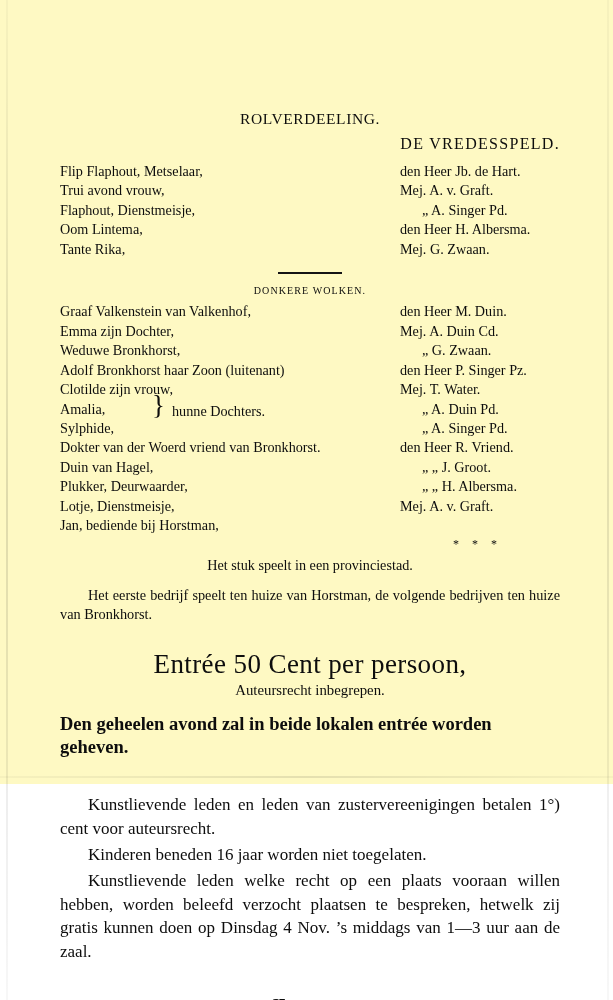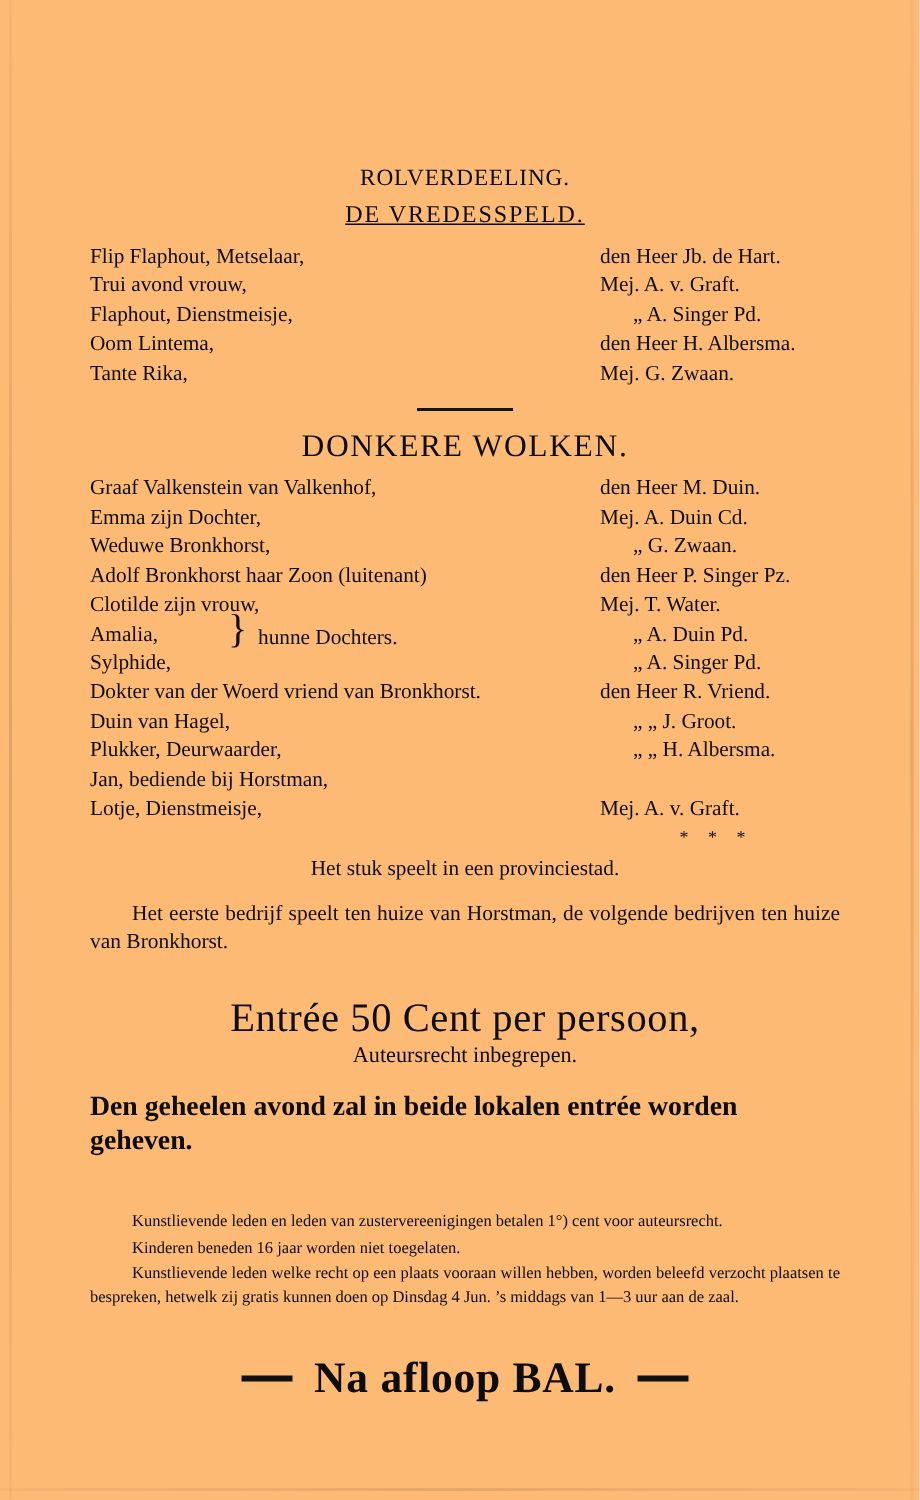--- a/index.html
+++ b/index.html
@@ -12,22 +12,22 @@
     height: 1000px;
     font-family: "Liberation Serif", serif;
     color: #0d0d0d;
     position: relative;
     overflow: hidden;
   }
   .page {
     position: absolute;
     left: 0; top: 0;
     width: 613px;
-    height: 1000px;
-    background: #fdba74;
+    height: 784px;
+    background: #fef9c3;
   }
   
   .scan-edge-left {
     position: absolute;
     left: 6px; top: 0;
     width: 2px; height: 1000px;
     background: linear-gradient(to bottom, rgba(0,0,0,0.03), rgba(0,0,0,0.12), rgba(0,0,0,0.03));
   }
   .scan-edge-right {
     position: absolute;
@@ -49,30 +49,29 @@
   }
 
   .heading-main {
     text-align: center;
     font-size: 15.5px;
     letter-spacing: 0.6px;
     margin: 0 0 7px 0;
     font-weight: normal;
   }
   .heading-sub {
-    text-align: center;
+    text-align: right;
     font-size: 16px;
     letter-spacing: 1.3px;
     margin: 0 0 9px 0;
     font-weight: normal;
-    text-decoration: underline;
   }
   .heading-sub2 {
     text-align: center;
-    font-size: 21px;
+    font-size: 10px;
     letter-spacing: 1.1px;
     margin: 0 0 6px 0;
     font-weight: normal;
   }
 
   table.cast {
     border-collapse: collapse;
     width: 100%;
     font-size: 14.2px;
   }
@@ -154,21 +153,21 @@
     font-size: 18.5px;
     font-weight: bold;
     line-height: 1.25;
     margin: 6px 0 0 0;
   }
 
   .block-bottom {
     margin-top: 34px;
   }
   .block-bottom p {
-    font-size: 11px;
+    font-size: 17px;
     line-height: 1.40;
     text-align: justify;
     margin: 0 0 2px 0;
   }
   .block-bottom p.firstind { text-indent: 28px; }
 
   .bal {
     text-align: center;
     margin-top: 30px;
     font-size: 29px;
@@ -269,46 +268,46 @@
         </tr>
         <tr>
           <td class="role">Duin van Hagel,</td>
           <td class="actor indent1">„     „   J. Groot.</td>
         </tr>
         <tr>
           <td class="role">Plukker, Deurwaarder,</td>
           <td class="actor indent1">„     „   H. Albersma.</td>
         </tr>
         <tr>
+          <td class="role">Lotje, Dienstmeisje,</td>
+          <td class="actor">Mej. A. v. Graft.</td>
+        </tr>
+        <tr>
           <td class="role">Jan, bediende bij Horstman,</td>
           <td class="actor"></td>
-        </tr>
-        <tr>
-          <td class="role">Lotje, Dienstmeisje,</td>
-          <td class="actor">Mej. A. v. Graft.</td>
         </tr>
       </tbody>
     </table>
 
     <div class="asterisks">* * *</div>
 
     <div class="centered-note">Het stuk speelt in een provinciestad.</div>
 
     <div class="para">
       <span class="ind">Het eerste bedrijf speelt ten huize van Horstman, de volgende bedrijven ten huize van Bronkhorst.</span>
     </div>
 
     <div class="entree">Entrée 50 Cent per persoon,</div>
     <div class="auteursrecht">Auteursrecht inbegrepen.</div>
     <div class="bold-line">Den geheelen avond zal in beide lokalen entrée worden geheven.</div>
 
     <div class="block-bottom">
       <p class="firstind">Kunstlievende leden en leden van zustervereenigingen betalen 1°) cent voor auteursrecht.</p>
       <p class="firstind">Kinderen beneden 16 jaar worden niet toegelaten.</p>
-      <p class="firstind">Kunstlievende leden welke recht op een plaats vooraan willen hebben, worden beleefd verzocht plaatsen te bespreken, hetwelk zij gratis kunnen doen op Dinsdag 4 Jun. ’s middags van 1—3 uur aan de zaal.</p>
+      <p class="firstind">Kunstlievende leden welke recht op een plaats vooraan willen hebben, worden beleefd verzocht plaatsen te bespreken, hetwelk zij gratis kunnen doen op Dinsdag 4 Nov. ’s middags van 1—3 uur aan de zaal.</p>
     </div>
 
     <div class="bal">
       <span class="dash"></span>
       <span class="bal-text">Na afloop BAL.</span>
       <span class="dash"></span>
     </div>
 
   </div>
 </div>

